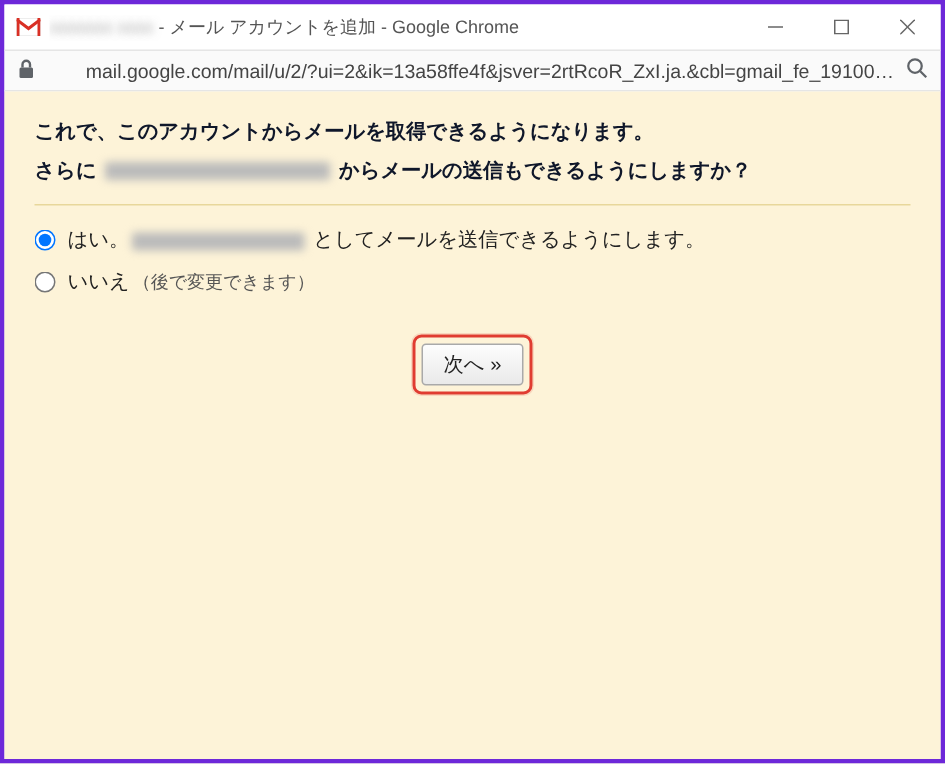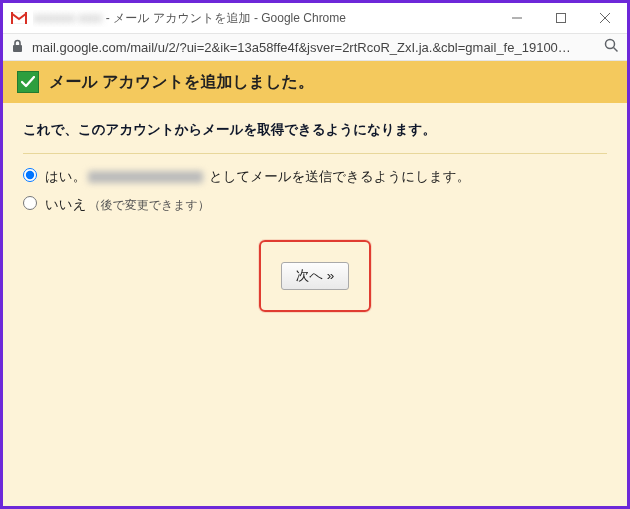--- a/index.html
+++ b/index.html
@@ -67,20 +67,21 @@
     padding: 0 8px;
     font-size: 13px;
     color: #444;
     gap: 8px;
   }
   .addressbar .url {
     flex: 1;
     white-space: nowrap;
     overflow: hidden;
     text-overflow: ellipsis;
+    text-align: right;
   }
   .content {
     flex: 1;
     background: #fdf3d8;
     position: relative;
   }
   .header-strip {
     background: #f4c95d;
     padding: 10px 14px;
     display: flex;
@@ -114,20 +115,21 @@
     border: none;
     border-top: 1px solid #e8d79b;
     margin: 10px 0 14px 0;
   }
   .options {
     font-size: 13.5px;
     color: #222;
   }
   .opt-row {
     display: flex;
+    align-items: center;
     gap: 8px;
     margin-bottom: 10px;
   }
   .opt-row input[type=radio] {
     width: 14px;
     height: 14px;
     margin: 0;
   }
   .small-note {
     font-size: 12px;
@@ -135,21 +137,21 @@
     margin-left: 2px;
   }
   .btn-row {
     display: flex;
     justify-content: center;
     margin-top: 26px;
   }
   .next-btn-wrap {
     border: 2px solid #e03c31;
     border-radius: 6px;
-    padding: 20px;
+    padding: 4px;
     box-shadow: 0 0 0 1px rgba(224,60,49,0.15);
   }
   .next-btn {
     background: linear-gradient(#fdfdfd, #e9e9e9);
     border: 1px solid #a9a9a9;
     border-radius: 3px;
     padding: 4px 14px;
     font-size: 13.5px;
     color: #222;
     cursor: pointer;
@@ -214,32 +216,27 @@
     <span class="url">mail.google.com/mail/u/2/?ui=2&amp;ik=13a58ffe4f&amp;jsver=2rtRcoR_ZxI.ja.&amp;cbl=gmail_fe_19100…</span>
     <span>
       <svg width="15" height="15" viewBox="0 0 15 15">
         <circle cx="6" cy="6" r="4.5" fill="none" stroke="#5f6368" stroke-width="1.5"></circle>
         <line x1="9.5" y1="9.5" x2="13.5" y2="13.5" stroke="#5f6368" stroke-width="1.5"></line>
       </svg>
     </span>
   </div>
 
   <div class="content">
-    <div class="header-strip">
-      <span class="check-icon">
-        <svg width="14" height="12" viewBox="0 0 14 12">
-          <path d="M1 6 L5 10 L13 1" stroke="#fff" stroke-width="2.3" fill="none" stroke-linecap="round" stroke-linejoin="round"></path>
-        </svg>
-      </span>
-      <span class="header-title">メール アカウントを追加しました。</span>
-    </div>
 
     <div class="body-pad">
       <div class="intro">
         <div>これで、このアカウントからメールを取得できるようになります。</div>
+        <div>
+          <span>さらに </span><span class="inline-blur"></span><span> からメールの送信もできるようにしますか？</span>
+        </div>
       </div>
 
       <hr class="sep">
 
       <div class="options">
         <label class="opt-row">
           <input type="radio" name="sendas" checked="" style="">
           <span>
             <span>はい。</span><span class="inline-blur small"></span><span> としてメールを送信できるようにします。</span>
           </span>

